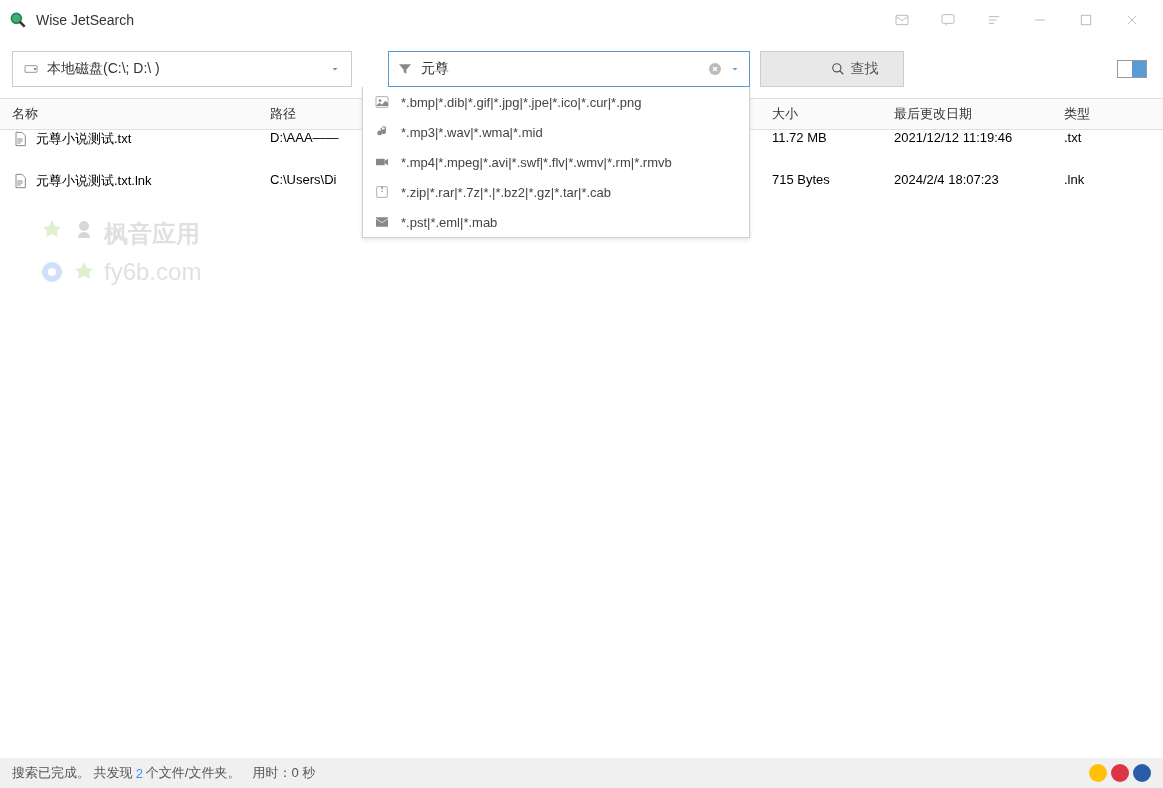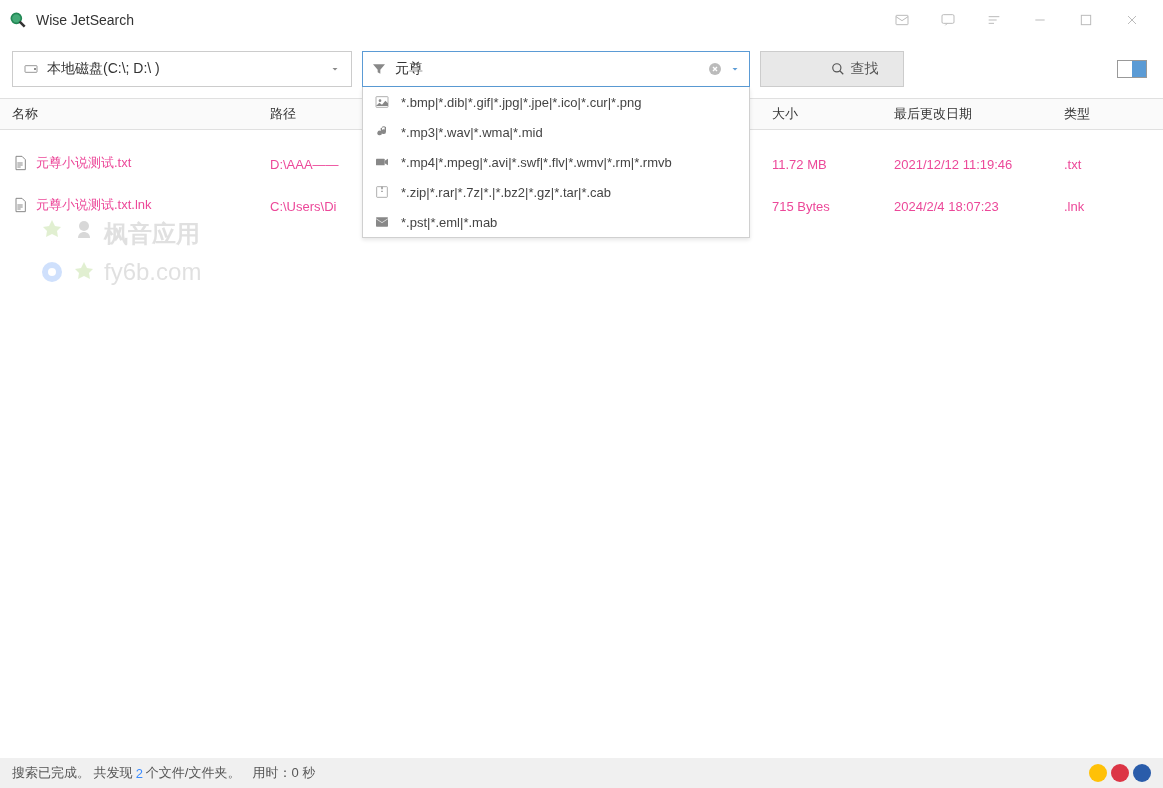--- a/index.html
+++ b/index.html
@@ -12,21 +12,21 @@
     .titlebar-btn { width: 46px; height: 40px; display: flex; align-items: center; justify-content: center; color: #bbb; cursor: pointer; }
     .titlebar-btn svg { width: 16px; height: 16px; }
     
     .toolbar { height: 58px; display: flex; align-items: center; padding: 0 12px; gap: 10px; background: #fff; }
     .drive-select { flex: 0 0 340px; height: 36px; border: 1px solid #ccc; display: flex; align-items: center; padding: 0 10px; background: #fff; cursor: pointer; }
     .drive-select-icon { width: 16px; height: 16px; margin-right: 8px; }
     .drive-select-text { font-size: 14px; color: #333; flex: 1; }
     .drive-select-arrow { color: #888; }
     
     .search-wrapper { position: relative; flex: 0 0 388px; }
-    .search-box { height: 36px; border: 1px solid #5b9bd5; display: flex; align-items: center; padding: 0 8px; background: #fff; }
+    .search-box { height: 36px; border: 1px solid #5b9bd5; display: flex; align-items: center; padding: 0 8px; background: #fff; margin-left: 26px; }
     .filter-icon { color: #888; margin-right: 8px; }
     .search-input { flex: 1; border: none; outline: none; font-size: 14px; color: #333; }
     .clear-icon { color: #bbb; margin-right: 6px; cursor: pointer; }
     .dropdown-arrow { color: #5b9bd5; cursor: pointer; }
     
     .filter-dropdown { position: absolute; top: 36px; left: 0; right: 0; background: #fff; border: 1px solid #d0d0d0; border-top: none; z-index: 100; box-shadow: 0 2px 4px rgba(0,0,0,0.1); }
     .filter-item { display: flex; align-items: center; padding: 6px 10px; cursor: pointer; font-size: 13px; color: #444; }
     .filter-item-icon { width: 18px; height: 18px; margin-right: 10px; color: #888; display: flex; align-items: center; justify-content: center; }
     
     .search-btn { flex: 0 0 144px; height: 36px; background: #e8e8e8; border: 1px solid #ccc; display: flex; align-items: center; justify-content: center; cursor: pointer; font-size: 14px; color: #555; gap: 6px; padding-left: 45px; }
@@ -35,21 +35,21 @@
     .toggle-box { width: 30px; height: 18px; border: 1px solid #999; background: linear-gradient(to right, #fff 50%, #5b9bd5 50%); }
     
     .table-header { height: 32px; display: flex; align-items: center; border-top: 1px solid #e0e0e0; border-bottom: 1px solid #e0e0e0; background: #fafafa; font-size: 13px; color: #333; }
     .col-name { flex: 0 0 270px; padding-left: 12px; }
     .col-path { flex: 0 0 502px; }
     .col-size { flex: 0 0 122px; }
     .col-date { flex: 0 0 170px; }
     .col-type { flex: 1; }
     
     .results { background: #fff; position: relative; }
-    .result-row { display: flex; align-items: flex-end; height: 42px; font-size: 13px; color: #ec4899; }
+    .result-row { display: flex; align-items: flex-start; height: 42px; font-size: 13px; color: #000000; }
     .result-name { flex: 0 0 270px; padding-left: 12px; display: flex; align-items: center; gap: 8px; }
     .file-icon { color: #888; }
     .result-path { flex: 0 0 502px; overflow: hidden; white-space: nowrap; }
     .result-size { flex: 0 0 122px; }
     .result-date { flex: 0 0 170px; }
     .result-type { flex: 1; }
     
     .watermark { position: absolute; left: 40px; top: 88px; opacity: 0.25; pointer-events: none; }
     .watermark-line1 { font-size: 24px; font-weight: bold; color: #888; display: flex; align-items: flex-start; gap: 8px; }
     .watermark-line2 { font-size: 24px; font-weight: normal; color: #888; margin-top: 8px; display: flex; align-items: center; gap: 8px; }

